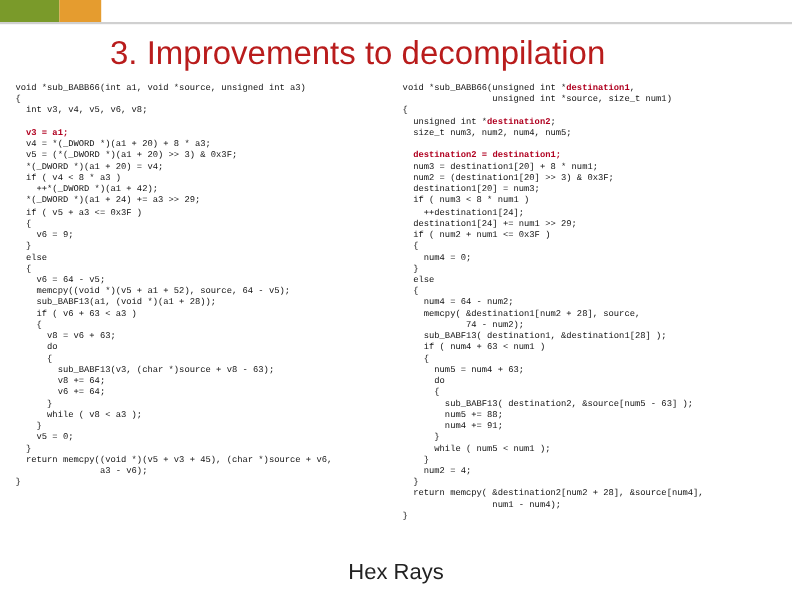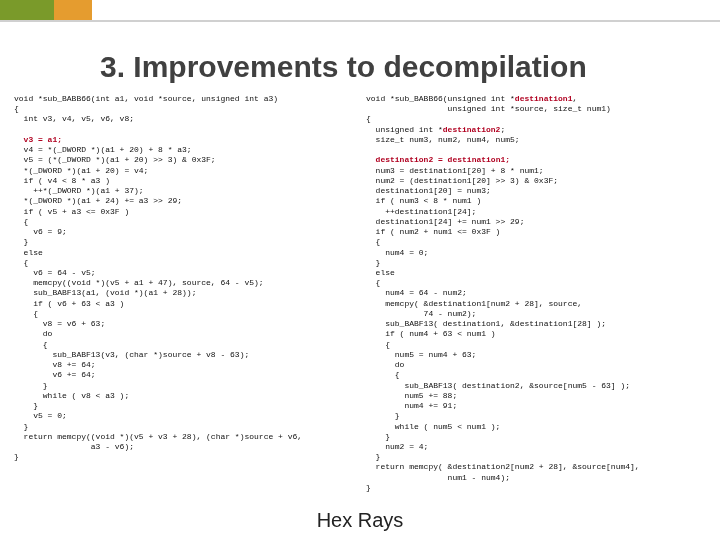--- a/index.html
+++ b/index.html
@@ -3,21 +3,21 @@
 <meta charset="utf-8">
 <style>
   * { margin: 0; padding: 0; box-sizing: border-box; }
   html, body { width: 720px; height: 540px; font-family: Arial, sans-serif; background: #fff; }
   .slide { width: 720px; height: 540px; position: relative; overflow: hidden; }
   .topbar { display: flex; height: 22px; border-bottom: 2px solid #d0d0d0; }
   .band1 { width: 54px; background: #7a9a2a; }
   .band2 { width: 38px; background: #e59c2f; }
   .title-row { display: flex; }
   .title-gap { width: 92px; }
-  .title { font-size: 30px; font-weight: 700; color: #404040; padding: 28px 0 6px 8px; }
+  .title { font-size: 30px; font-weight: 400; color: #b91c1c; padding: 10px 0 6px 8px; }
   .cols { display: flex; gap: 12px; padding: 4px 14px 0 14px; }
   .col { flex: 1; }
   .code { font-family: "Courier New", monospace; font-size: 8px; line-height: 1.28; white-space: pre; color: #111; }
   .hl { color: #b00020; font-weight: 700; }
   .captions { position: absolute; bottom: 8px; left: 0; right: 0; display: flex; padding: 0 26px; gap: 10px; }
   .cap { flex: 1; text-align: center; font-size: 20px; color: #222; }
 </style>
 </head>
 <body>
 
@@ -36,45 +36,45 @@
     <div class="col">
 <div class="code"><span>void *sub_BABB66(int a1, void *source, unsigned int a3)</span>
 <span>{</span>
 <span>  int v3, v4, v5, v6, v8;</span>
 <span></span>
 <span>  </span><span class="hl">v3 = a1;</span>
 <span>  v4 = *(_DWORD *)(a1 + 20) + 8 * a3;</span>
 <span>  v5 = (*(_DWORD *)(a1 + 20) &gt;&gt; 3) &amp; 0x3F;</span>
 <span>  *(_DWORD *)(a1 + 20) = v4;</span>
 <span>  if ( v4 &lt; 8 * a3 )</span>
-<span>    ++*(_DWORD *)(a1 + 37);</span>
+<span>    ++*(_DWORD *)(a1 + 42);</span>
 <span>  *(_DWORD *)(a1 + 24) += a3 &gt;&gt; 29;</span>
 <span>  if ( v5 + a3 &lt;= 0x3F )</span>
 <span>  {</span>
 <span>    v6 = 9;</span>
 <span>  }</span>
 <span>  else</span>
 <span>  {</span>
 <span>    v6 = 64 - v5;</span>
-<span>    memcpy((void *)(v5 + a1 + 47), source, 64 - v5);</span>
+<span>    memcpy((void *)(v5 + a1 + 52), source, 64 - v5);</span>
 <span>    sub_BABF13(a1, (void *)(a1 + 28));</span>
 <span>    if ( v6 + 63 &lt; a3 )</span>
 <span>    {</span>
 <span>      v8 = v6 + 63;</span>
 <span>      do</span>
 <span>      {</span>
 <span>        sub_BABF13(v3, (char *)source + v8 - 63);</span>
 <span>        v8 += 64;</span>
 <span>        v6 += 64;</span>
 <span>      }</span>
 <span>      while ( v8 &lt; a3 );</span>
 <span>    }</span>
 <span>    v5 = 0;</span>
 <span>  }</span>
-<span>  return memcpy((void *)(v5 + v3 + 28), (char *)source + v6,</span>
+<span>  return memcpy((void *)(v5 + v3 + 45), (char *)source + v6,</span>
 <span>                a3 - v6);</span>
 <span>}</span></div>
     </div>
 
     <div class="col">
 <div class="code"><span>void *sub_BABB66(unsigned int *</span><span class="hl">destination1</span><span>,</span>
 <span>                 unsigned int *source, size_t num1)</span>
 <span>{</span>
 <span>  unsigned int *</span><span class="hl">destination2</span><span>;</span>
 <span>  size_t num3, num2, num4, num5;</span>

